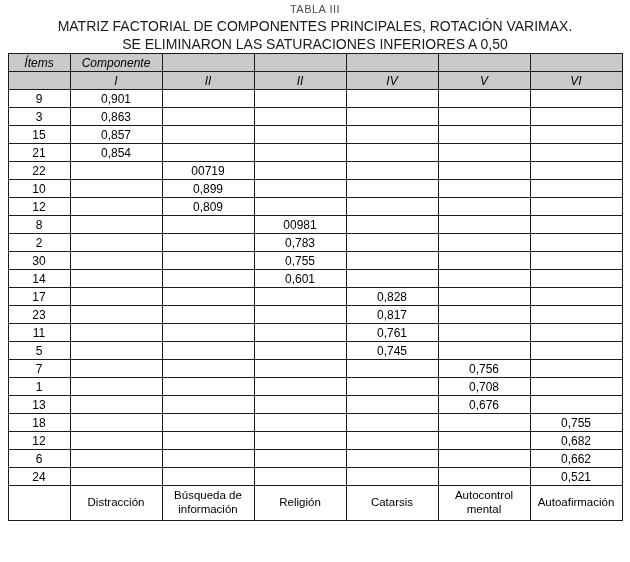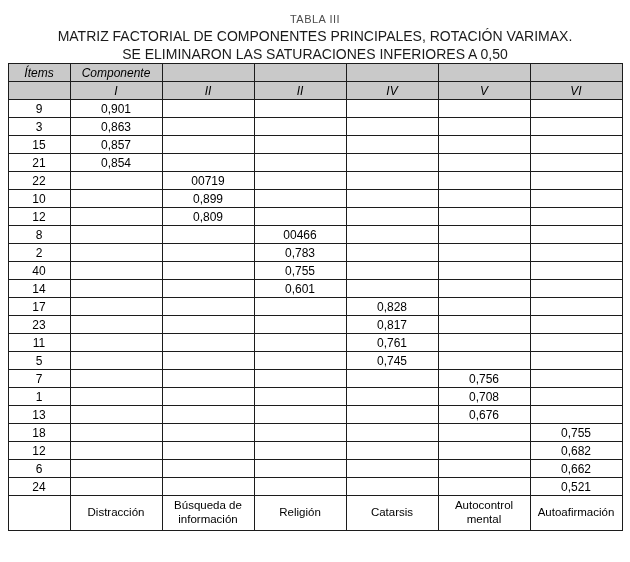--- a/index.html
+++ b/index.html
@@ -11,21 +11,21 @@
     padding:0;
     background:#ffffff;
     width:630px;
     height:562px;
     font-family:"Liberation Sans", sans-serif;
     color:#000;
     overflow:hidden;
   }
   .title-block{
     text-align:center;
-    padding-top:13px;
+    padding-top:3px;
   }
   .table-label{
     font-size:11px;
     color:#4d4d4d;
     letter-spacing:.5px;
     margin-bottom:2px;
   }
   .title-line{
     font-size:14px;
     line-height:1.3;
@@ -169,36 +169,36 @@
         <td>0,809</td>
         <td></td>
         <td></td>
         <td></td>
         <td></td>
       </tr>
       <tr>
         <td>8</td>
         <td></td>
         <td></td>
-        <td>00466</td>
+        <td>00981</td>
         <td></td>
         <td></td>
         <td></td>
       </tr>
       <tr>
         <td>2</td>
         <td></td>
         <td></td>
         <td>0,783</td>
         <td></td>
         <td></td>
         <td></td>
       </tr>
       <tr>
-        <td>40</td>
+        <td>30</td>
         <td></td>
         <td></td>
         <td>0,755</td>
         <td></td>
         <td></td>
         <td></td>
       </tr>
       <tr>
         <td>14</td>
         <td></td>

